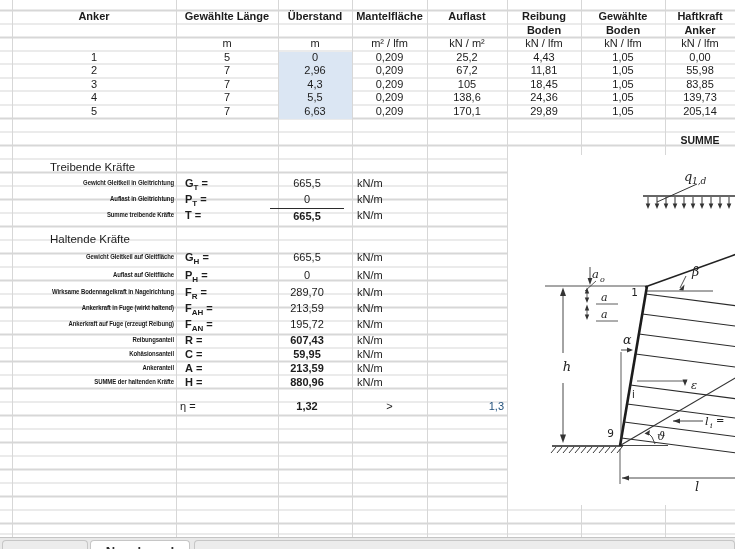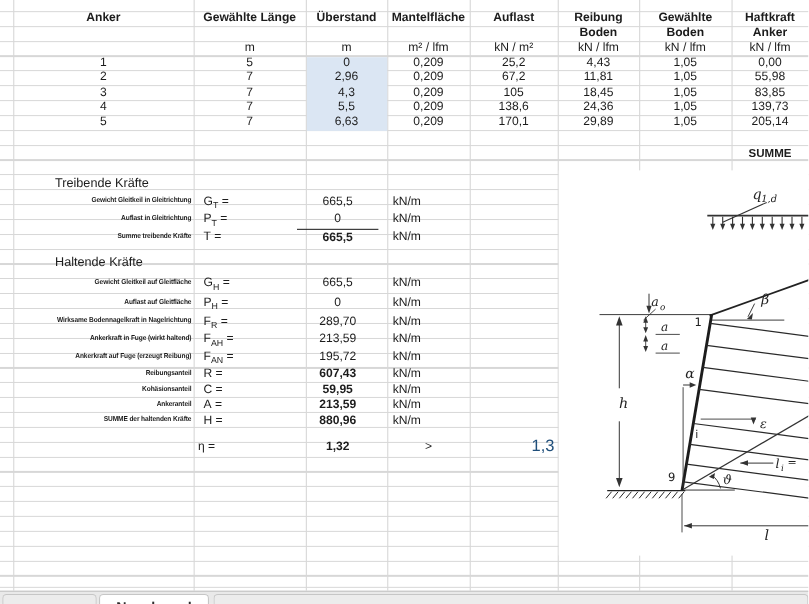--- a/index.html
+++ b/index.html
@@ -34,28 +34,28 @@
 
   .summe{position:absolute;left:665px;top:134px;width:70px;height:13px;
     font-size:10.5px;line-height:13px;text-align:center;font-weight:bold;}
 
   
   .stitle{position:absolute;left:14px;height:14px;font-size:11.5px;line-height:14px;padding-left:36px;}
   .frow{position:absolute;left:0;width:520px;height:14px;line-height:14px;}
   .flabel{position:absolute;left:0;top:0;width:174px;text-align:right;
     font-size:6.5px;font-weight:700;letter-spacing:-0.1px;
     transform:scaleX(0.92);transform-origin:100% 50%;color:#1a1a1a;line-height:14px;}
-  .fsym{position:absolute;left:185px;top:0;width:90px;font-size:11px;line-height:14px;}
+  .fsym{position:absolute;left:185px;top:0;width:90px;font-size:11px;line-height:14px;font-weight:bold;}
   .fsym sub{font-size:8px;}
   .fval{position:absolute;left:270px;top:0;width:74px;text-align:center;font-size:11px;line-height:14px;}
   .funit{position:absolute;left:357px;top:0;width:70px;font-size:11px;line-height:14px;}
   .bold .fval{font-weight:700;}
   .sumline .fval{border-top:1px solid #2b2b2b;}
   .fcmp{position:absolute;left:352px;top:0;width:75px;text-align:center;font-size:11px;line-height:14px;}
-  .fthr{position:absolute;left:427px;top:0;width:77px;text-align:right;font-size:15px;line-height:14px;color:#1f4e7a;}
+  .fthr{position:absolute;left:427px;top:0;width:77px;text-align:right;font-size:11px;line-height:14px;color:#1f4e7a;}
 
   
   .figwrap{position:absolute;left:508px;top:155px;width:227px;height:350px;background:#fff;}
   .fig text{fill:#222;font-family:"DejaVu Sans",sans-serif;}
   .fig .it{font-style:italic;font-family:"DejaVu Serif","Liberation Serif",serif;}
 
   
   .tabbar{position:absolute;left:0;top:537px;width:735px;height:12px;background:#e9e9e9;border-top:1px solid #c4c4c4;box-sizing:border-box;}
   .tab{position:absolute;top:2px;height:14px;background:#ececec;border:1px solid #c6c6c6;border-bottom:none;border-radius:4px 4px 0 0;box-sizing:border-box;}
   .tab.active{background:#ffffff;text-align:center;}

